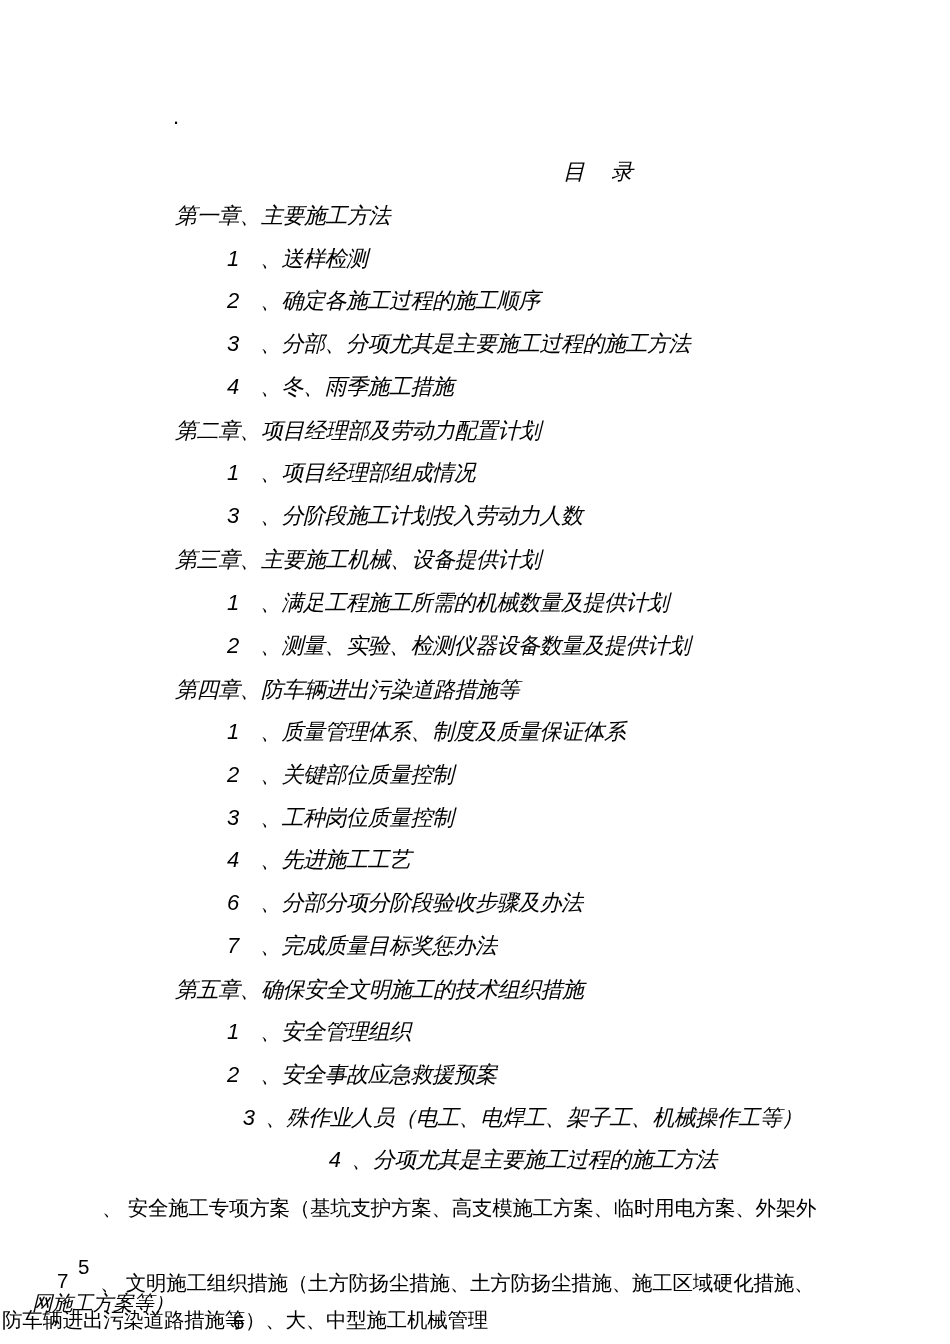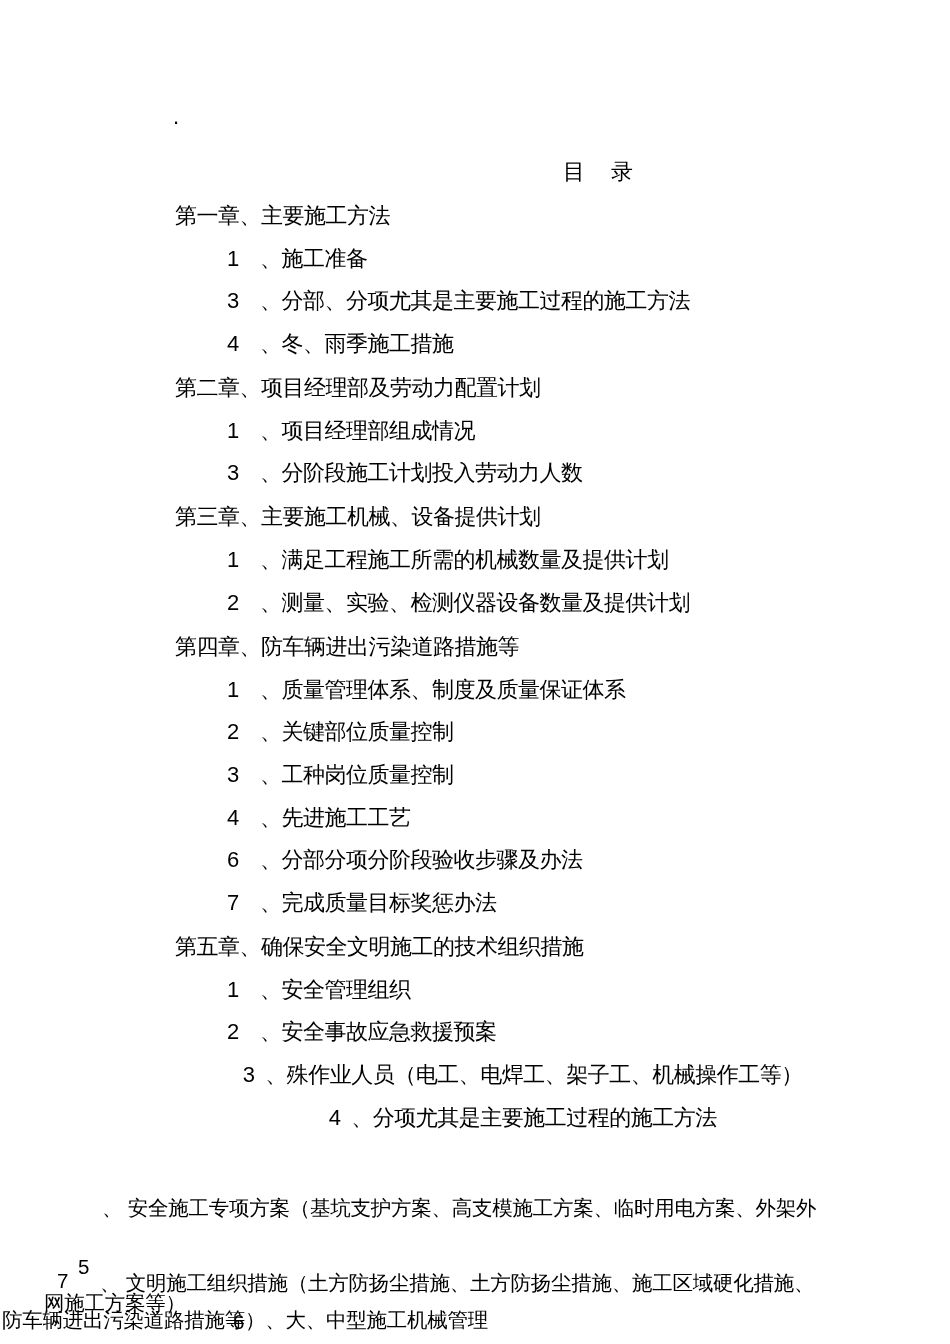--- a/index.html
+++ b/index.html
@@ -6,57 +6,58 @@
   body {
     width: 950px; height: 1344px;
     background: #ffffff;
     color: #000000;
     font-family: "Liberation Sans", sans-serif;
     overflow: hidden;
     position: relative;
   }
   .page { position: absolute; inset: 0; }
   .stray { position: absolute; left: 173px; top: 104px; font-size: 22px; }
-  .doc { position: absolute; left: 0; top: 0; width: 100%; padding-top: 159px; }
+  .doc { position: absolute; left: 0; top: 0; width: 100%; padding-top: 159px; font-style: italic; }
   .line {
     height: 26px; line-height: 26px; margin-bottom: 16.7px;
     font-size: 22px; letter-spacing: -0.5px; white-space: nowrap;
   }
   .title-line { padding-left: 563px; letter-spacing: 2px; }
   .chapter { padding-left: 175px; margin-top: 18px; }
   .item { padding-left: 227px; }
   .item-out { padding-left: 85px; text-align: center; }
   .num { display: inline-block; min-width: 33px; letter-spacing: 0; }
   
   .r {
     position: absolute; font-size: 20.5px; letter-spacing: -0.25px;
     line-height: 22px; white-space: nowrap;
   }
   .r5n { left: 78px;  top: 1256px; }
   .r5a { left: 102px; top: 1197px; }
   .r7n { left: 57px;  top: 1270px; }
   .r7a { left: 100px; top: 1272px; }
-  .r5b { left: 44px;  top: 1292px; }
+  .r5b { left: 32px;  top: 1292px; font-style: italic; }
   .r7b { left: 2px;   top: 1309px; }
   .r6n { left: 233px; top: 1311px; }
 </style>
 </head>
 <body>
 
 <div class="page">
 
   <span class="stray">.</span>
 
   <div class="doc">
     <div class="line title-line">
       <span>目　录</span>
     </div>
 
   <div class="line chapter"><span>第一章、主要施工方法</span></div>
-      <div class="line item"><span class="num">1</span><span>、施工准备</span></div>
+      <div class="line item"><span class="num">1</span><span>、送样检测</span></div>
+      <div class="line item"><span class="num">2</span><span>、确定各施工过程的施工顺序</span></div>
       <div class="line item"><span class="num">3</span><span>、分部、分项尤其是主要施工过程的施工方法</span></div>
       <div class="line item"><span class="num">4</span><span>、冬、雨季施工措施</span></div>
       <div class="line chapter"><span>第二章、项目经理部及劳动力配置计划</span></div>
       <div class="line item"><span class="num">1</span><span>、项目经理部组成情况</span></div>
       <div class="line item"><span class="num">3</span><span>、分阶段施工计划投入劳动力人数</span></div>
       <div class="line chapter"><span>第三章、主要施工机械、设备提供计划</span></div>
       <div class="line item"><span class="num">1</span><span>、满足工程施工所需的机械数量及提供计划</span></div>
       <div class="line item"><span class="num">2</span><span>、测量、实验、检测仪器设备数量及提供计划</span></div>
       <div class="line chapter"><span>第四章、防车辆进出污染道路措施等</span></div>
       <div class="line item"><span class="num">1</span><span>、质量管理体系、制度及质量保证体系</span></div>

